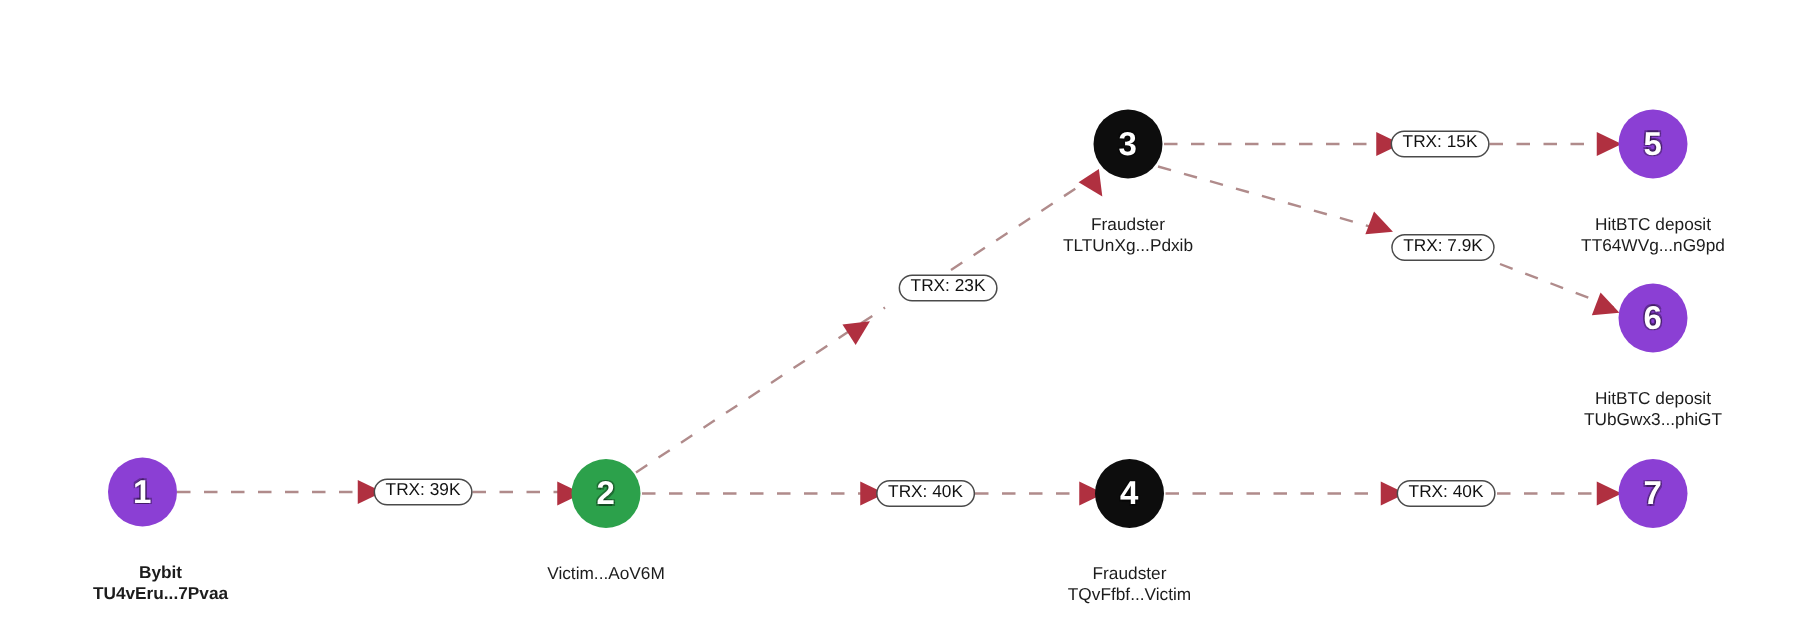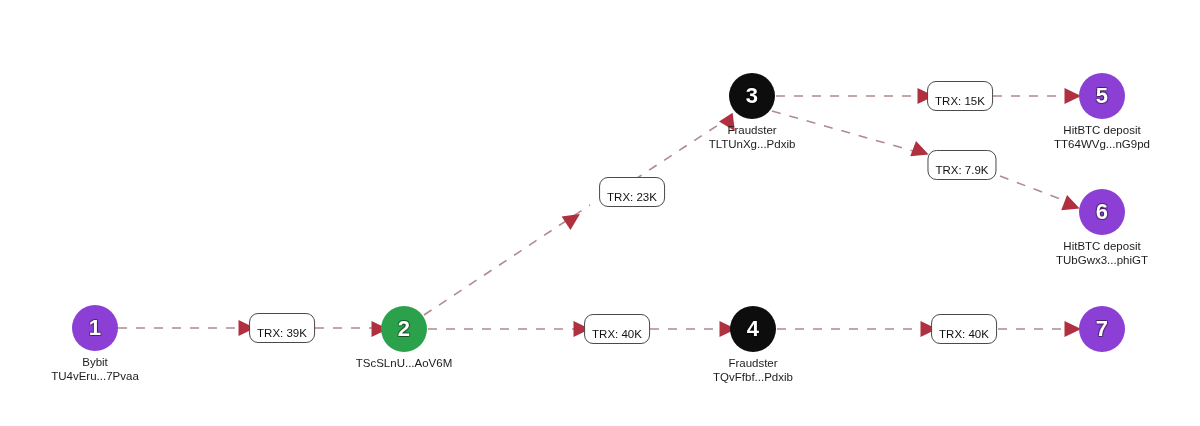--- a/index.html
+++ b/index.html
@@ -50,32 +50,33 @@
   .node-caption {
     position: absolute;
     z-index: 6;
     text-align: center;
     font-size: 11.5px;
     line-height: 13.5px;
     color: #1c1c1c;
     white-space: nowrap;
     transform: translateX(-50%);
     pointer-events: none;
+    margin-top: 20px;
   }
   .node-caption .cap-title { display: block; }
   .node-caption .cap-addr  { display: block; }
 
   .edge-label {
     position: absolute;
     z-index: 7;
     transform: translate(-50%, -50%);
     background: #ffffff;
     border: 1.2px solid #4a4a4a;
     border-radius: 9px;
-    padding: 13px 7px 2px 7px;
+    padding: 1px 7px 2px 7px;
     font-size: 11.5px;
     line-height: 13px;
     color: #111111;
     white-space: nowrap;
   }
 </style>
 </head>
 <body>
 
 <div id="canvas">
@@ -107,43 +108,43 @@
     </svg>
 <div class="edge-label" style="left: 282px; top: 328px;">TRX: 39K</div>
     <div class="edge-label" style="left: 613px; top: 192px; margin-left: 19px;">TRX: 23K</div>
     <div class="edge-label" style="left: 617px; top: 329px;">TRX: 40K</div>
     <div class="edge-label" style="left: 960px; top: 96px;">TRX: 15K</div>
     <div class="edge-label" style="left: 962px; top: 165px;">TRX: 7.9K</div>
     <div class="edge-label" style="left: 964px; top: 329px;">TRX: 40K</div>
     <div class="node" style="left: 72px; top: 305px; background: rgb(139, 63, 212);">
       <span class="node-num">1</span>
     </div>
-    <div class="node-caption" style="left: 95px; top: 356px;">
+    <div class="node-caption" style="left: 107px; top: 356px; font-weight: bold;">
       <span class="cap-title">Bybit</span>
       <span class="cap-addr">TU4vEru...7Pvaa</span>
     </div>
     <div class="node" style="left: 381px; top: 306px; background: rgb(44, 161, 75);">
       <span class="node-num">2</span>
     </div>
     <div class="node-caption" style="left: 404px; top: 357px;">
-      <span class="cap-addr">TScSLnU...AoV6M</span>
+      <span class="cap-addr">Victim...AoV6M</span>
     </div>
     <div class="node" style="left: 729px; top: 73px; background: rgb(13, 13, 13);">
       <span class="node-num">3</span>
     </div>
     <div class="node-caption" style="left: 752px; top: 124px;">
       <span class="cap-title">Fraudster</span>
       <span class="cap-addr">TLTUnXg...Pdxib</span>
     </div>
     <div class="node" style="left: 730px; top: 306px; background: rgb(13, 13, 13);">
       <span class="node-num">4</span>
     </div>
     <div class="node-caption" style="left: 753px; top: 357px;">
       <span class="cap-title">Fraudster</span>
-      <span class="cap-addr">TQvFfbf...Pdxib</span>
+      <span class="cap-addr">TQvFfbf...Victim</span>
     </div>
     <div class="node" style="left: 1079px; top: 73px; background: rgb(139, 63, 212);">
       <span class="node-num">5</span>
     </div>
     <div class="node-caption" style="left: 1102px; top: 124px;">
       <span class="cap-title">HitBTC deposit</span>
       <span class="cap-addr">TT64WVg...nG9pd</span>
     </div>
     <div class="node" style="left: 1079px; top: 189px; background: rgb(139, 63, 212);">
       <span class="node-num">6</span>

